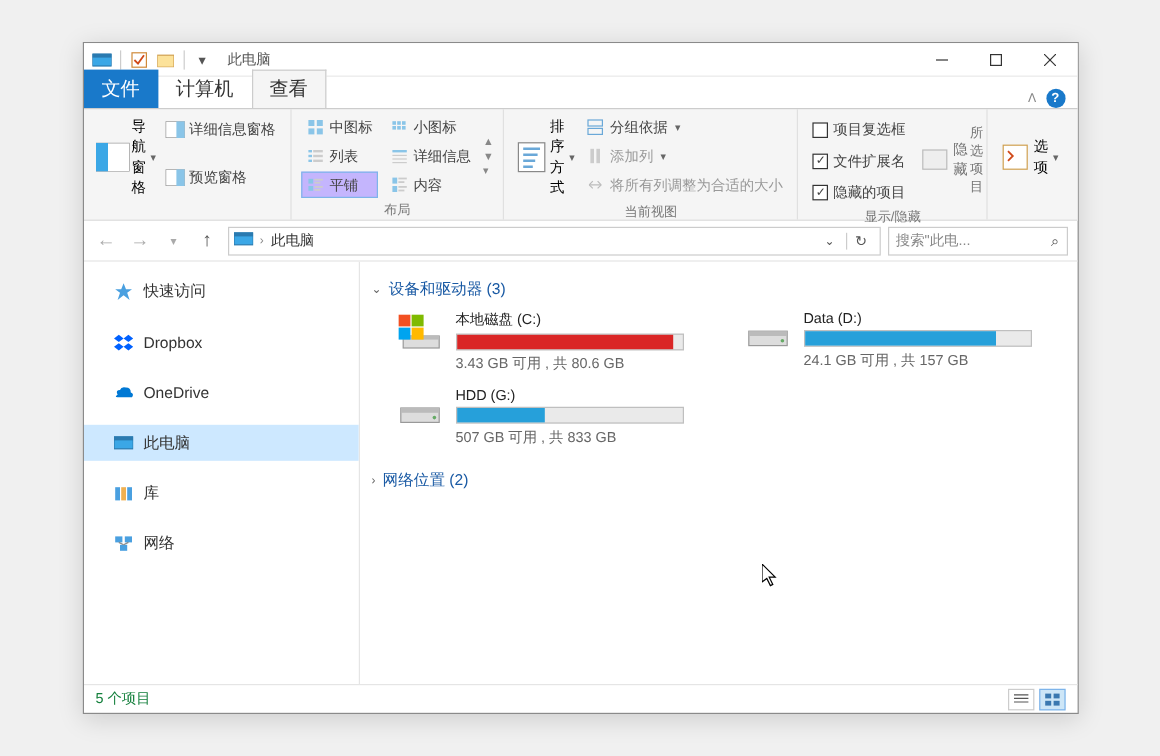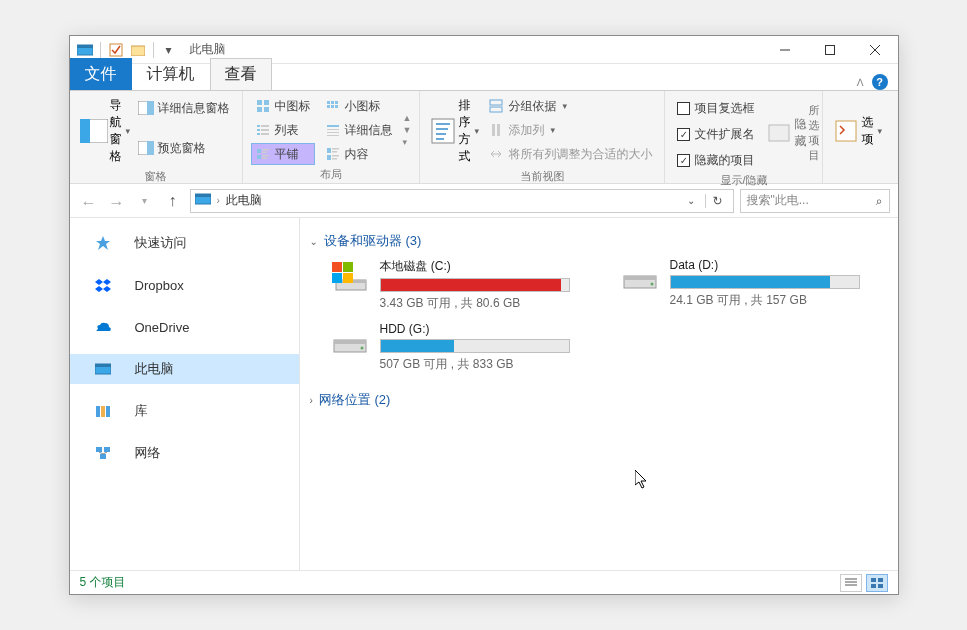--- a/index.html
+++ b/index.html
@@ -45,21 +45,21 @@
     .addr-box { flex: 1; height: 24px; border: 1px solid #ccc; display: flex; align-items: center; padding: 0 4px; gap: 6px; font-size: 12px; }
     .addr-box .crumb { color: #333; }
     .addr-box .sep { color: #888; font-size:10px;}
     .addr-drop { margin-left: auto; color: #555; font-size:10px; padding:0 4px;}
     .refresh { padding: 0 6px; color: #555; }
     .search-box { width: 150px; height: 24px; border: 1px solid #ccc; display: flex; align-items: center; padding: 0 6px; font-size: 12px; color: #888; justify-content: space-between;}
     
     
     .body { flex: 1; display: flex; overflow: hidden; }
     .sidebar { width: 230px; border-right: 1px solid #e5e5e5; padding: 10px 0; font-size: 13px; overflow:auto;}
-    .side-item { display: flex; align-items: center; gap: 23px; padding: 6px 6px 6px 24px; color: #333; }
+    .side-item { display: flex; align-items: center; gap: 8px; padding: 6px 6px 6px 24px; color: #333; }
     .side-item.selected { background: #cde8ff; }
     .side-ico { width: 18px; height: 18px; display:flex; align-items:center; justify-content:center;}
     
     .content { flex: 1; padding: 10px 10px; overflow: auto; font-size: 13px; }
     .group-header { display: flex; align-items: center; gap: 6px; color: #1a5aa4; padding: 4px 0 8px; }
     .group-header .chev { font-size: 10px; color: #666; }
     .drives { display: flex; flex-wrap: wrap; gap: 10px 40px; padding-left: 20px; margin-bottom: 14px;}
     .drive { display: flex; gap: 10px; width: 250px; }
     .drive-ico { width: 40px; height: 40px; display:flex; align-items:center; justify-content:center;}
     .drive-info { flex: 1; }
@@ -167,21 +167,20 @@
               <span class="ico-sm">
                 <svg width="16" height="14">
                   <rect x="0" y="0" width="16" height="14" fill="#fff" stroke="#888"></rect>
                   <rect x="9" y="0" width="7" height="14" fill="#8ac5e8"></rect>
                 </svg>
               </span>
               <span>预览窗格</span>
             </div>
         </div>
       </div>
-      <div class="ribbon-group-label">窗格</div>
     </div>
 
     <div class="ribbon-group">
       <div class="ribbon-group-body">
         <div class="ribbon-col">
           <div class="ribbon-item">
               <span class="ico-sm">
                 <svg width="14" height="14">
                   <rect x="1" y="1" width="5" height="5" fill="#8ac5e8"></rect>
                   <rect x="8" y="1" width="5" height="5" fill="#8ac5e8"></rect>

